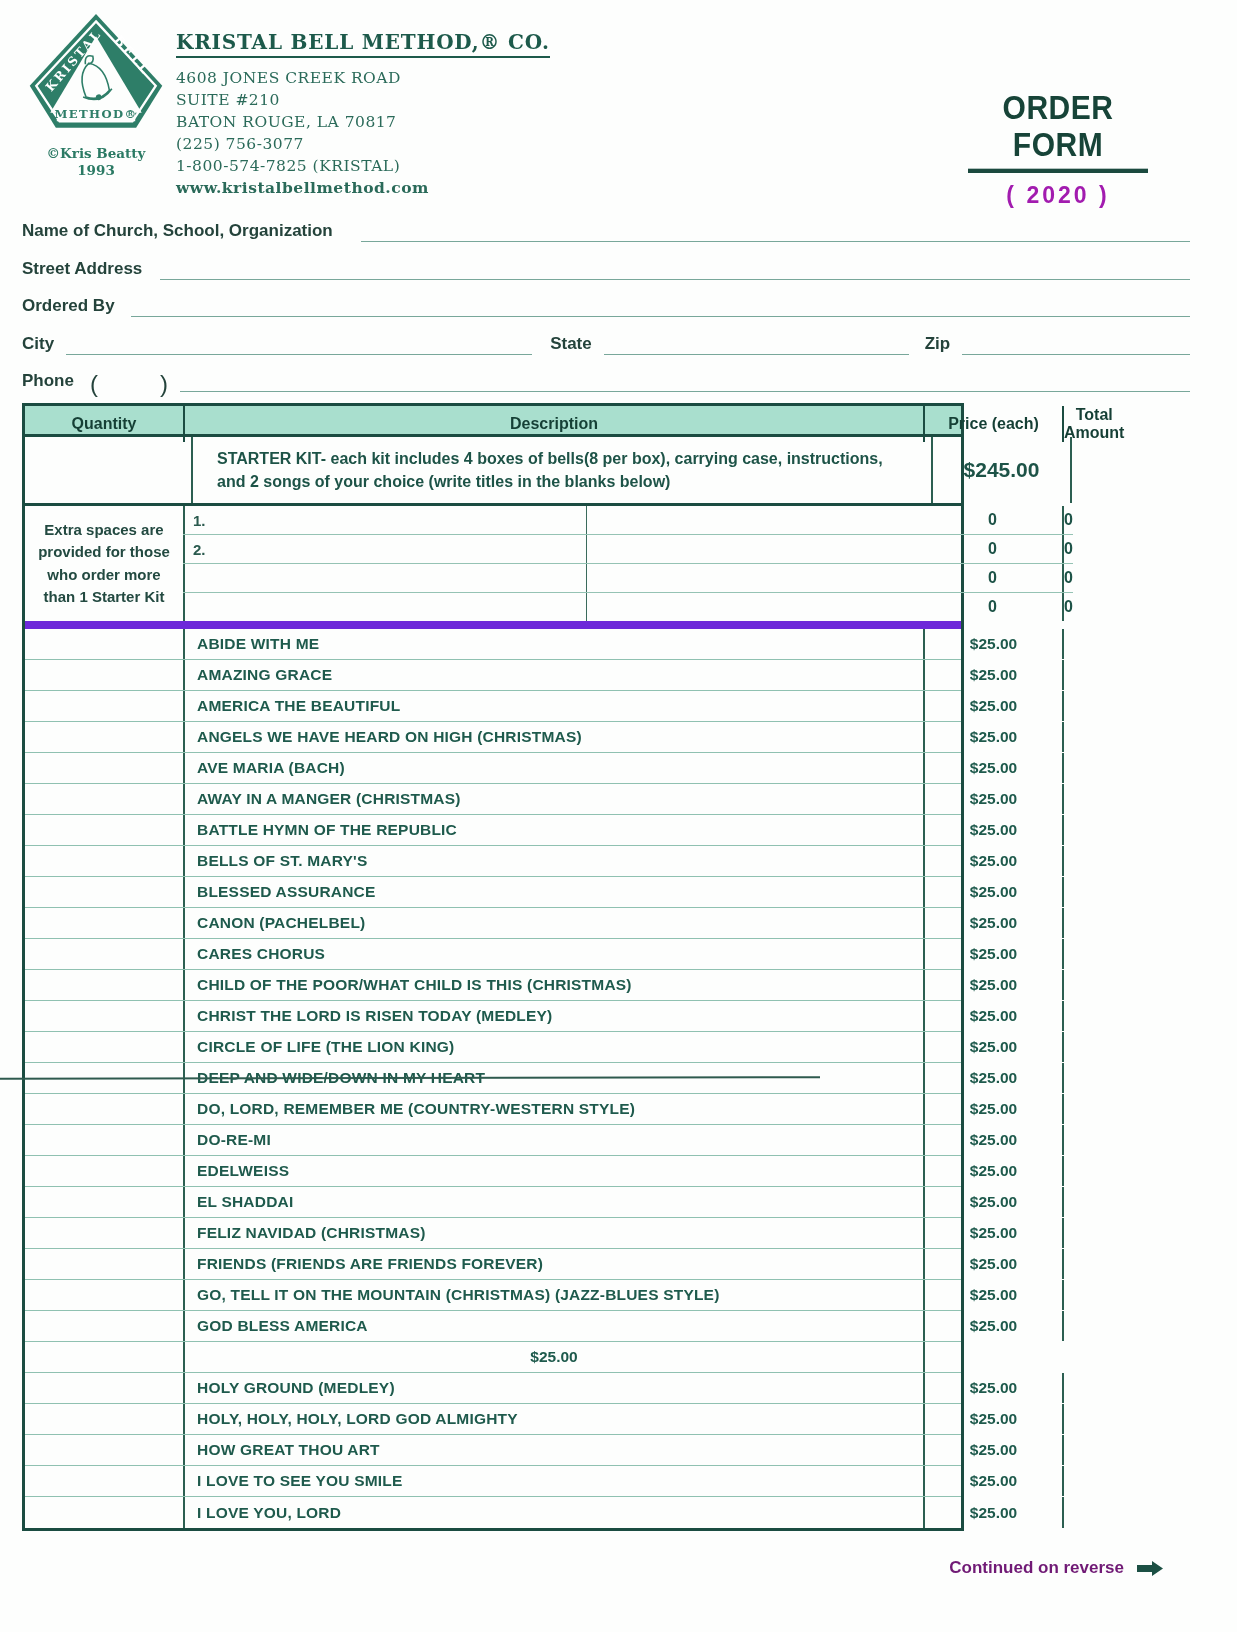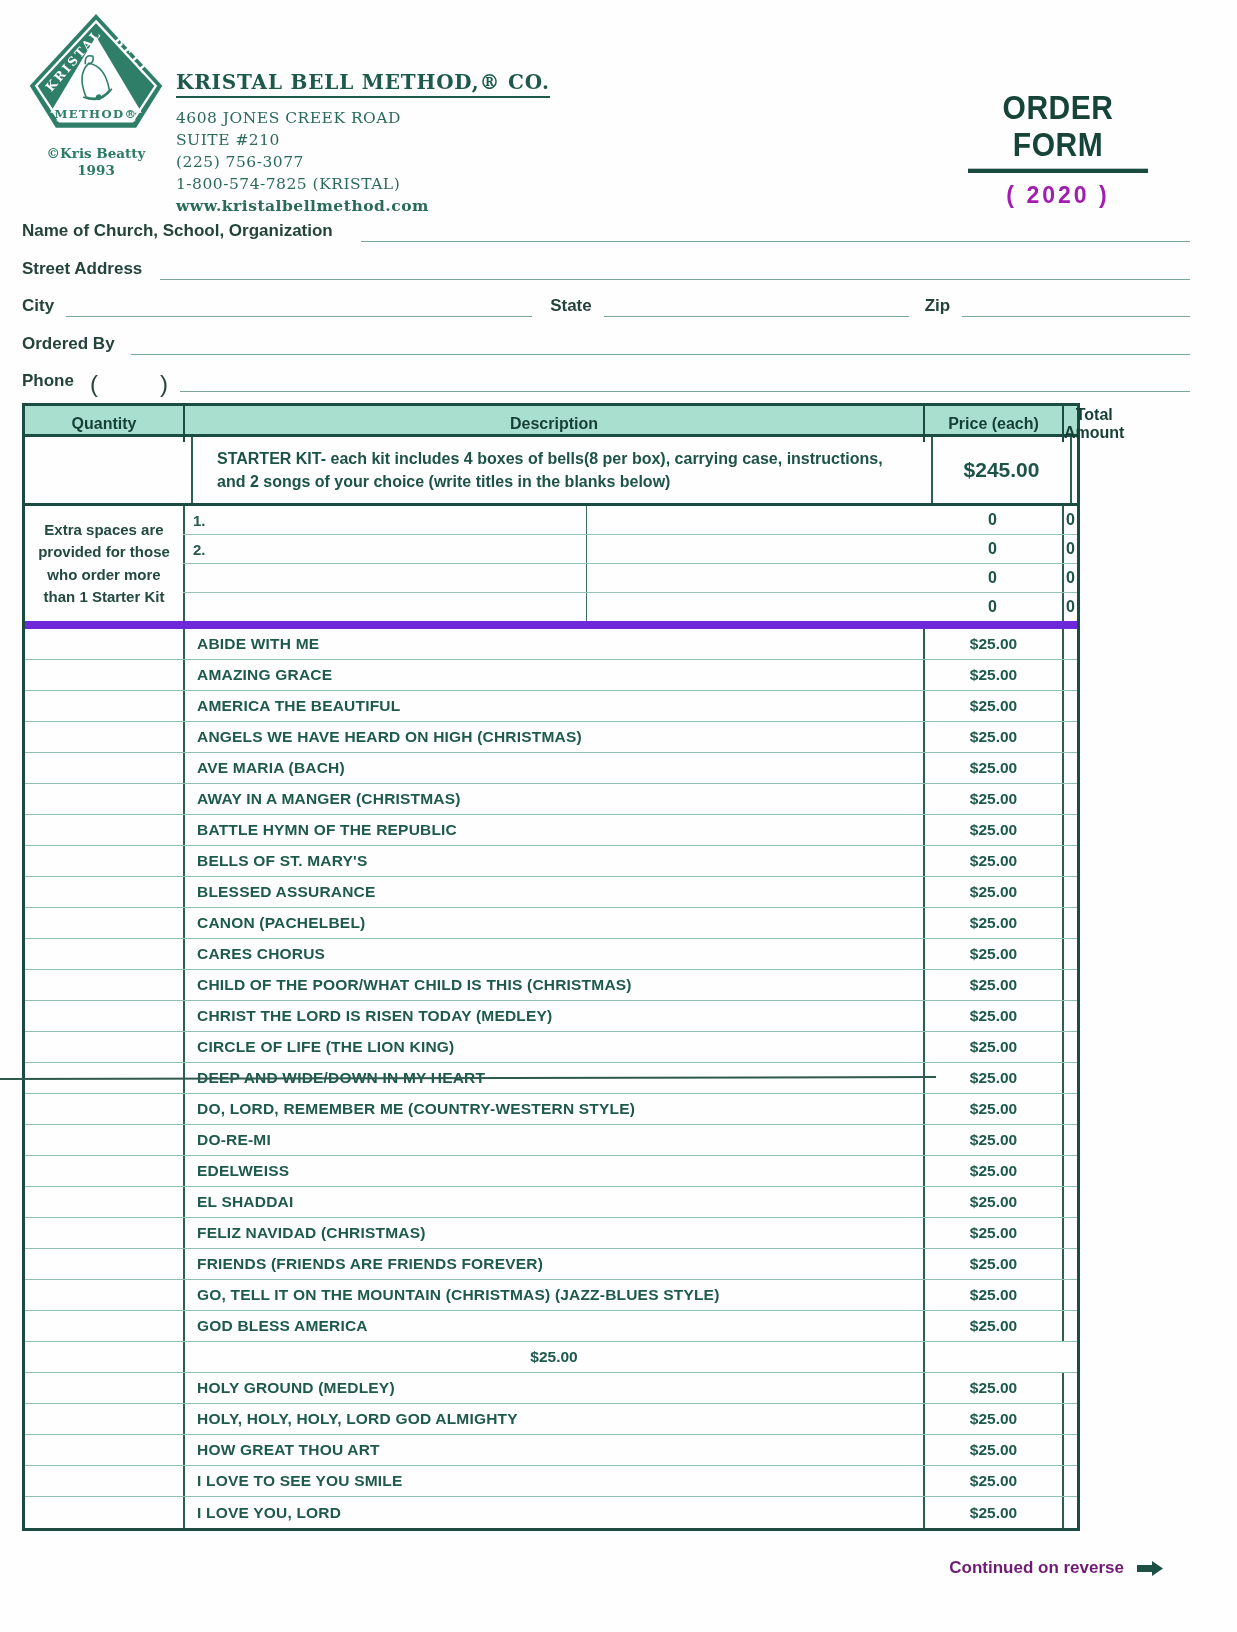--- a/index.html
+++ b/index.html
@@ -3,21 +3,21 @@
 <meta charset="utf-8">
 <style>
   html,body{margin:0;padding:0;background:#ffffff;}
   #page{position:relative;width:1237px;height:1632px;background:#fdfefd;overflow:hidden;
         font-family:"Liberation Sans",sans-serif;color:#27463e;}
 
   
   #logo{position:absolute;left:26px;top:12px;width:140px;text-align:center;}
   #logo .caption{font-family:"DejaVu Serif",serif;font-weight:700;color:#2b7a64;
                  font-size:13.5px;line-height:1.25;margin-top:1px;}
-  #company{position:absolute;left:176px;top:30px;margin-top:40px;}
+  #company{position:absolute;left:176px;top:30px;}
   #company .name{font-family:"DejaVu Serif",serif;font-weight:700;font-size:20px;
                  letter-spacing:.8px;color:#1d5a4b;border-bottom:2px solid #1d5a4b;
                  display:inline-block;padding-bottom:2px;}
   #company .addr{margin-top:9px;font-family:"DejaVu Serif",serif;font-size:15.5px;
                  color:#2a6a59;letter-spacing:.5px;line-height:1.42;}
   #company .addr div:last-child{font-weight:600;}
   #orderform{position:absolute;left:968px;top:96px;width:180px;text-align:center;}
   #orderform .title{font-size:30px;font-weight:900;letter-spacing:.5px;color:#174438;
                     border-bottom:4px solid #1b4a3f;padding:0 4px 5px 4px;
                     transform:scaleY(1.08);transform-origin:bottom;}
@@ -25,21 +25,21 @@
 
   
   #fields{position:absolute;left:22px;top:212px;width:1168px;}
   .frow{display:flex;align-items:flex-end;height:30px;margin-bottom:7.5px;}
   .flabel{font-size:17px;font-weight:700;color:#24433b;white-space:nowrap;padding-bottom:1px;}
   .fline{border-bottom:1.6px solid #78a79a;height:1px;}
   .grow{flex:1;}
   .paren{font-size:24px;font-weight:400;color:#24433b;line-height:.9;position:relative;top:3px;}
 
   
-  #ordertable{position:absolute;left:22px;top:403px;width:1058px;
+  #ordertable{position:absolute;left:22px;top:403px;width:942px;
               border:3px solid #1b4c41;box-sizing:border-box;background:#fdfefd;}
   .cols{display:grid;grid-template-columns:158px 740px 139px 1fr;}
   .thead{height:28px;background:#a9dfce;border-bottom:3px solid #1b4c41;
          align-items:center;text-align:center;font-size:16px;font-weight:700;color:#153f35;}
   .thead>div{height:100%;display:flex;align-items:center;justify-content:center;}
   .vline{border-left:2px solid #2c5f51;}
   .thead .vline{border-left:2px solid #1b4c41;}
 
   .starter{height:66px;border-bottom:3px solid #1b4c41;padding-left:8px;}
   .starter .desc{display:flex;flex-direction:column;justify-content:center;
@@ -100,61 +100,62 @@
       <div>©Kris Beatty</div>
       <div>1993</div>
     </div>
   </div>
 
   <div id="company">
     <div class="name">KRISTAL BELL METHOD,® CO.</div>
     <div class="addr">
       <div>4608 JONES CREEK ROAD</div>
       <div>SUITE #210</div>
+      <div>BATON ROUGE, LA 70817</div>
       <div>(225) 756-3077</div>
       <div>1-800-574-7825 (KRISTAL)</div>
       <div>www.kristalbellmethod.com</div>
     </div>
   </div>
 
   <div id="orderform">
     <div class="title">ORDER FORM</div>
     <div class="year">( 2020 )</div>
   </div>
 
   <div id="fields">
     <div class="frow">
       <span class="flabel">Name of Church, School, Organization</span>
       <span style="width:28px"></span>
       <span class="fline grow"></span>
     </div>
     <div class="frow">
       <span class="flabel">Street Address</span>
       <span style="width:18px"></span>
+      <span class="fline grow"></span>
+    </div>
+    <div class="frow">
+      <span class="flabel">Ordered By</span>
+      <span style="width:16px"></span>
       <span class="fline grow"></span>
     </div>
     <div class="frow">
       <span class="flabel">City</span>
       <span style="width:12px"></span>
       <span class="fline" style="width:466px"></span>
       <span style="width:18px"></span>
       <span class="flabel">State</span>
       <span style="width:12px"></span>
       <span class="fline" style="width:305px"></span>
       <span style="width:16px"></span>
       <span class="flabel">Zip</span>
       <span style="width:12px"></span>
       <span class="fline grow"></span>
     </div>
     <div class="frow">
-      <span class="flabel">Ordered By</span>
-      <span style="width:16px"></span>
-      <span class="fline grow"></span>
-    </div>
-    <div class="frow">
       <span class="flabel">Phone</span>
       <span style="width:16px"></span>
       <span class="paren">(</span>
       <span style="width:62px"></span>
       <span class="paren">)</span>
       <span style="width:12px"></span>
       <span class="fline grow"></span>
     </div>
   </div>
 

